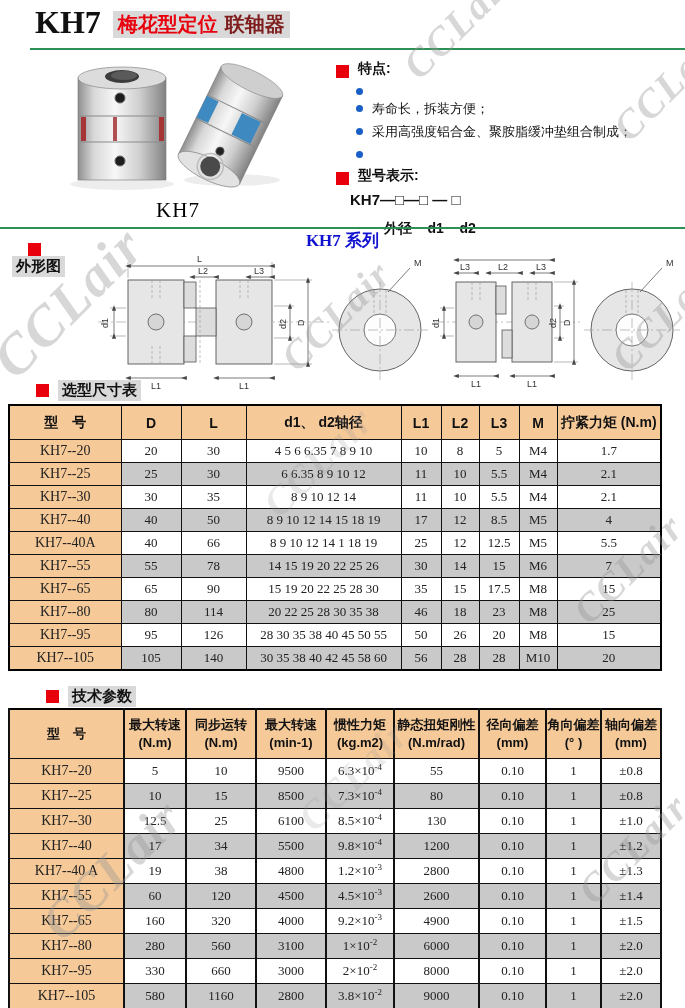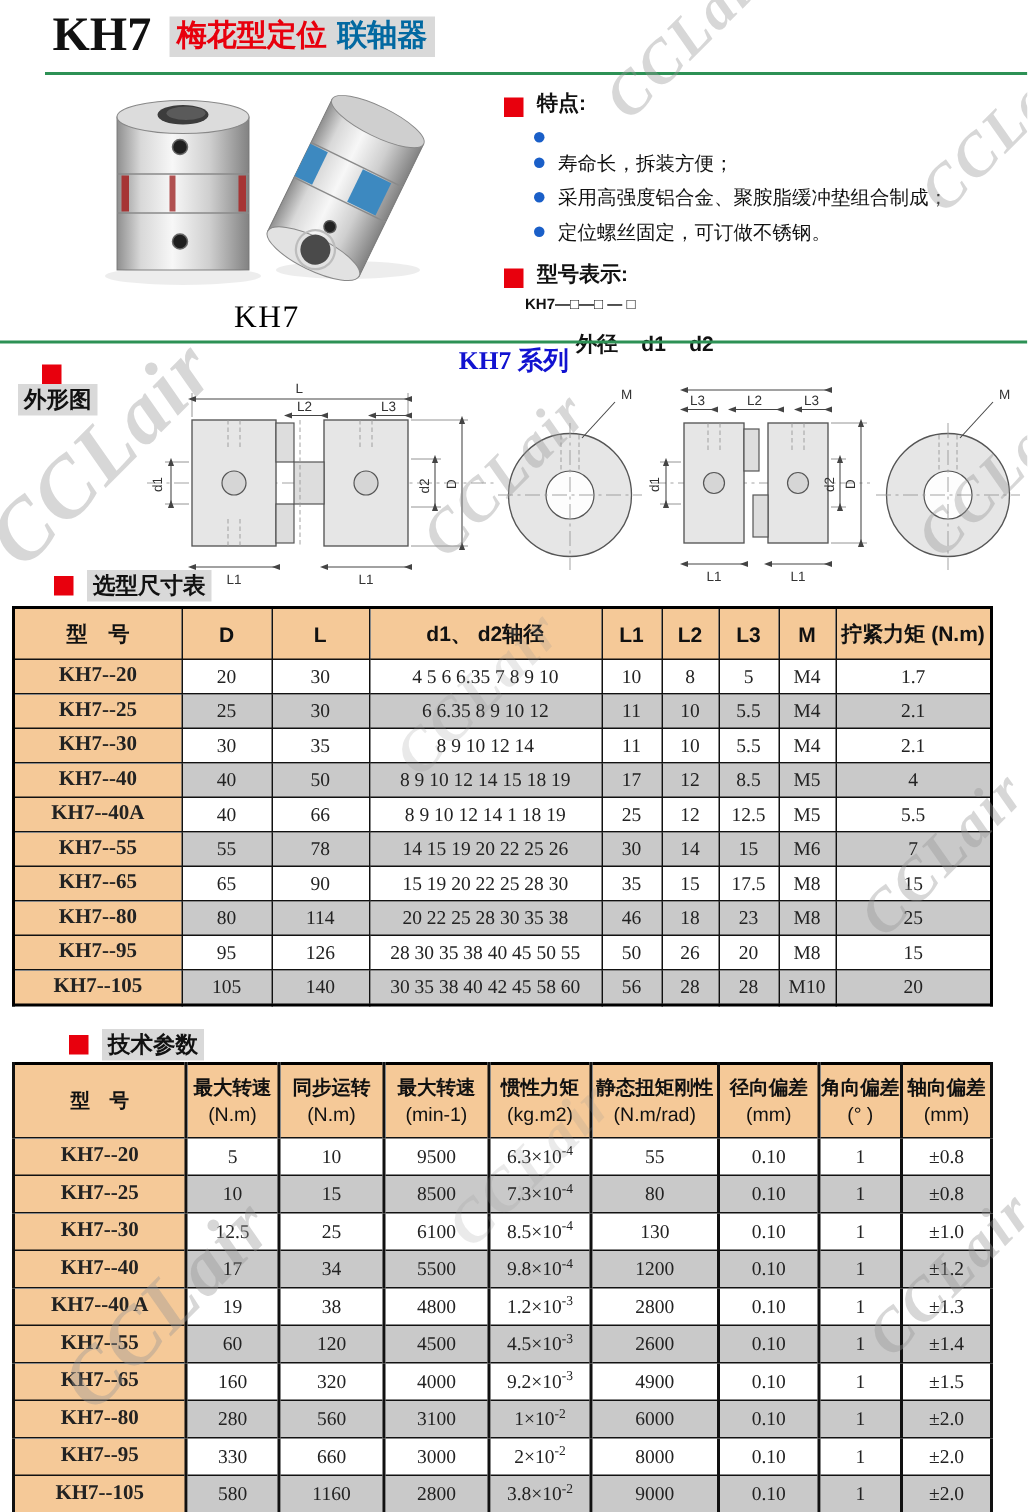--- a/index.html
+++ b/index.html
@@ -9,39 +9,39 @@
   
   .wm{position:absolute;color:rgba(150,150,150,0.38);font-family:"Liberation Serif",serif;
       font-style:italic;font-weight:bold;font-size:40px;letter-spacing:2px;
       transform:rotate(-45deg);z-index:30;pointer-events:none;user-select:none;}
 
   
   .title-row{position:absolute;left:35px;top:6px;display:flex;align-items:flex-end;gap:12px;z-index:2;}
   .brand{font-family:"Liberation Serif",serif;font-weight:bold;font-size:32px;line-height:1;}
   .subtitle{background:#d9d9d9;padding:2px 5px;font-size:20px;font-weight:bold;line-height:1.15;}
   .sub-red{color:#e8000d;margin-right:7px;}
-  .sub-green{color:#0369a1;}
+  .sub-green{color:#7f1d1d;}
   .rule{position:absolute;height:2px;background:#2d9155;z-index:2;}
   .rule-top{left:30px;width:655px;top:48px;}
   .rule-mid{left:0;width:685px;top:227px;}
 
   
   .photo{position:absolute;left:56px;top:58px;width:244px;z-index:2;}
   .photo-caption{text-align:center;font-family:"Liberation Serif",serif;font-size:21px;
                  letter-spacing:1px;margin-top:0px;color:#000;}
 
   
   .features{position:absolute;left:336px;top:60px;width:346px;font-size:13px;z-index:2;}
   .sec-row{display:flex;align-items:flex-end;}
   .red-sq{display:inline-block;width:13px;height:13px;background:#e8000d;margin-right:9px;flex:none;}
   .sec-bold{font-weight:bold;font-size:14px;}
   .feat-item{display:flex;margin:5px 0 5px 20px;line-height:1.4;}
   .dot{width:7px;height:7px;border-radius:50%;background:#1a5fc8;margin:5px 9px 0 0;flex:none;}
   .model-title-row{margin-top:9px;}
-  .model-pattern{margin:6px 0 12px 14px;font-size:10px;font-weight:bold;white-space:pre;}
+  .model-pattern{margin:6px 0 12px 14px;font-size:15px;font-weight:bold;white-space:pre;}
   .model-labels{margin:3px 0 0 48px;font-size:14px;font-weight:bold;white-space:pre;}
 
   
   .series-title{position:absolute;left:0;top:229px;width:685px;text-align:center;color:#1112d0;
                 font-weight:bold;font-size:17px;font-family:"Liberation Serif",serif;z-index:2;}
   .sec-label{position:absolute;display:flex;align-items:center;z-index:2;}
   .hl{background:#d9d9d9;font-weight:bold;font-size:15px;padding:1px 4px;}
   #outline-label{left:12px;top:243px;flex-direction:column;}
   #dim-label{left:36px;top:380px;}
   #tech-label{left:46px;top:686px;}
@@ -61,25 +61,25 @@
        border:2px solid #000;z-index:2;}
   .tbl th,.tbl td{border:1px solid #111;text-align:center;vertical-align:middle;
        overflow:hidden;white-space:nowrap;padding:0;}
   #dim-table{left:8px;top:404px;width:652px;font-size:13px;}
   #dim-table th{background:#f5c998;height:33px;font-size:14px;}
   #dim-table td{height:22px;font-family:"Liberation Serif",serif;color:#222;}
   #tech-table{left:8px;top:708px;width:652px;font-size:13px;}
   #tech-table th{background:#f5c998;height:48px;font-size:13px;line-height:1.35;}
   #tech-table td{height:24px;font-family:"Liberation Serif",serif;color:#222;}
   #tech-table th,#tech-table td{border-width:1px 2px;}
-  .tbl td:first-child{background:#f5c998;color:#2222c0;font-weight:bold;
+  .tbl td:first-child{background:#f5c998;color:#2222c0;font-weight:normal;
        font-family:"Liberation Serif",serif;font-size:14px;}
   .tbl tbody tr:nth-child(even) td:not(:first-child){background:#c9c9c9;}
   sup{font-size:9px;}
-  .unit{font-weight:normal;}
+  .unit{font-weight:bold;}
 </style>
 </head>
 <body>
 
 <div class="page">
 
   <span class="wm" style="left:390px;top:0px;">CCLair</span>
   <span class="wm" style="left:600px;top:62px;">CCLair</span>
   <span class="wm" style="left:-25px;top:270px;font-size:56px;">CCLair</span>
   <span class="wm" style="left:268px;top:292px;">CCLair</span>
@@ -153,21 +153,20 @@
     <div class="feat-item">
       <span class="dot"></span>
       <span>寿命长，拆装方便；</span>
     </div>
     <div class="feat-item">
       <span class="dot"></span>
       <span>采用高强度铝合金、聚胺脂缓冲垫组合制成；</span>
     </div>
     <div class="feat-item">
       <span class="dot"></span>
-      <span>定位螺丝固定，可订做不锈钢。</span>
     </div>
     <div class="sec-row model-title-row">
       <span class="red-sq"></span>
       <span class="sec-bold">型号表示:</span>
     </div>
     <div class="model-pattern">KH7—□—□ — □</div>
     <div class="model-labels">外径    d1    d2</div>
   </div>
 
   <div class="rule rule-mid"></div>

